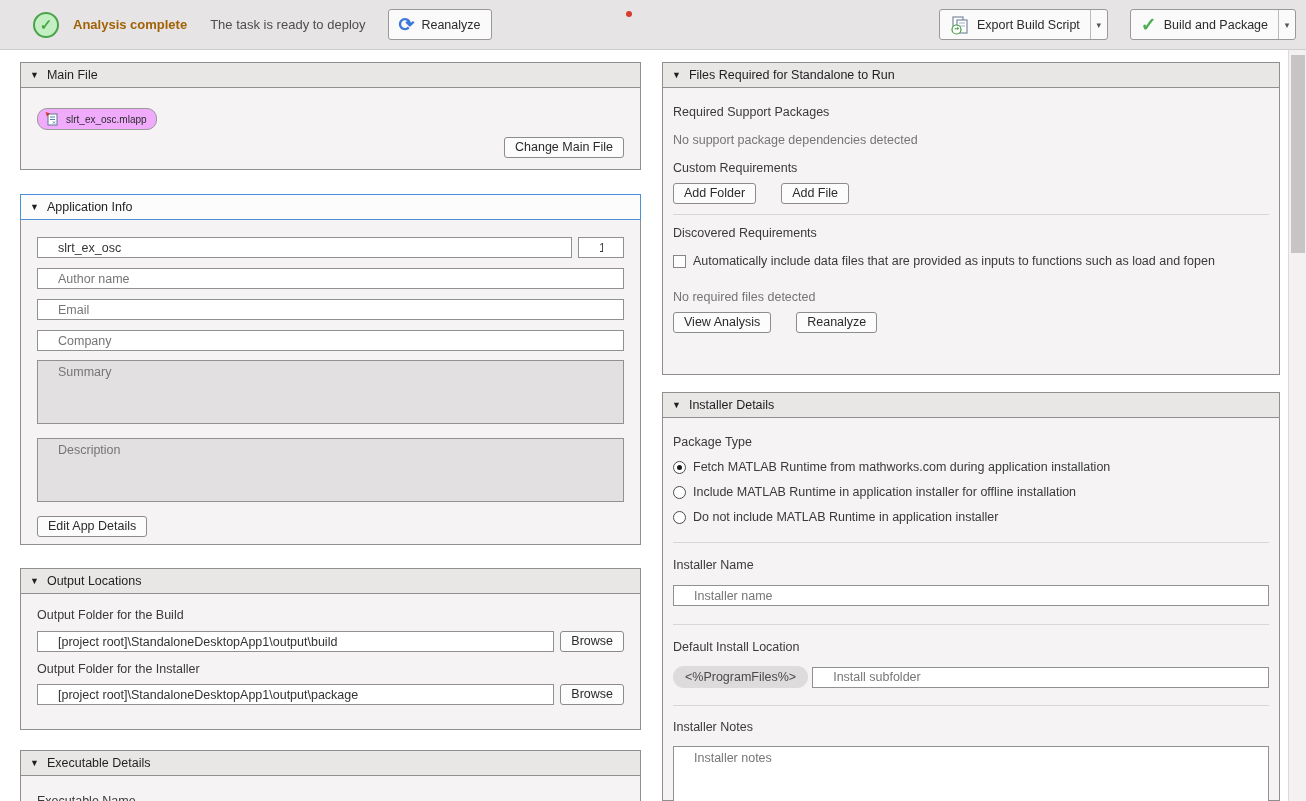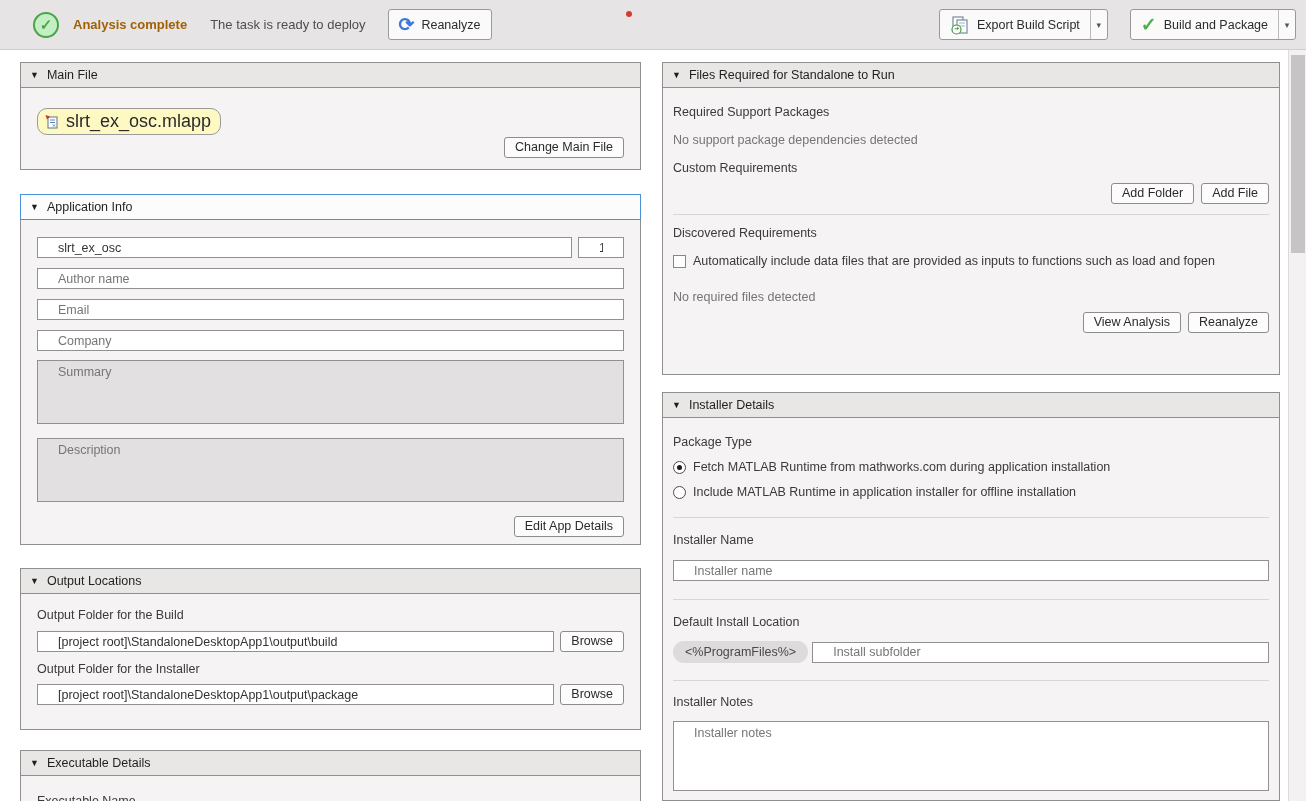--- a/index.html
+++ b/index.html
@@ -73,22 +73,22 @@
   }
 
   .divider { height:1px; background:#d8d6d6; }
 
   
   #main-file { height:108px; margin-bottom:24px; }
   #main-file .body { position:relative; height:82px; }
   .file-chip {
     position:absolute; left:16px; top:20px;
     display:inline-flex; align-items:center; gap:6px;
-    background:#fef9c3; border:1px solid #9a9a9a; border-radius:10px;
-    padding:2px 9px 2px 6px; font-size:18px; color:#2b2b2b;
+    background:#f0abfc; border:1px solid #9a9a9a; border-radius:10px;
+    padding:2px 9px 2px 6px; font-size:10px; color:#2b2b2b;
   }
 
   
   #app-info { height:351px; margin-bottom:23px; }
   #app-info .body { padding:17px 16px 0; }
   .row { display:flex; gap:6px; }
   .h21 { height:21px; }
   .mt10 { margin-top:10px; }
   .flex1 { flex:1; }
 
@@ -96,21 +96,21 @@
   #output-locations { height:162px; margin-bottom:20px; }
   #output-locations .body { padding:0 16px; }
 
   
   #exec-details { height:60px; }
   #exec-details .body { padding:18px 16px 0; }
 
   
   #files-required { height:313px; margin-bottom:17px; }
   #files-required .body { padding:0 10px; }
-  .btn-row { display:flex; justify-content:flex-end; gap:7px; }
+  .btn-row { display:flex; gap:25px; }
   .cb-row { display:flex; align-items:center; gap:7px; }
   .checkbox { width:13px; height:13px; border:1px solid #868686; background:#fdfdfd; flex:0 0 auto; }
 
   
   #installer-details { height:409px; }
   #installer-details .body { padding:0 10px; }
   .radio-row { display:flex; align-items:center; gap:7px; margin-top:11px; }
   .radio {
     width:13px; height:13px; border-radius:50%;
     border:1px solid #4b4b4b; background:#ffffff; flex:0 0 auto;
@@ -291,20 +291,24 @@
         <div class="lbl" style="margin-top:17px;">Package Type</div>
 
         <div class="radio-row">
           <span class="radio selected"></span>
           <span class="lbl">Fetch MATLAB Runtime from mathworks.com during application installation</span>
         </div>
         <div class="radio-row">
           <span class="radio"></span>
           <span class="lbl">Include MATLAB Runtime in application installer for offline installation</span>
         </div>
+        <div class="radio-row">
+          <span class="radio"></span>
+          <span class="lbl">Do not include MATLAB Runtime in application installer</span>
+        </div>
 
         <div class="divider" style="margin-top:18px;"></div>
         <div class="lbl" style="margin-top:15px;">Installer Name</div>
         <input type="text" class="h21" style="width: 100%; margin-top: 13px;" placeholder="Installer name">
 
         <div class="divider" style="margin-top:18px;"></div>
         <div class="lbl" style="margin-top:15px;">Default Install Location</div>
         <div class="row" style="margin-top:12px; align-items:center; gap:4px;">
           <span class="token-pill">&lt;%ProgramFiles%&gt;</span>
           <input type="text" class="h21 flex1" placeholder="Install subfolder" style="">

